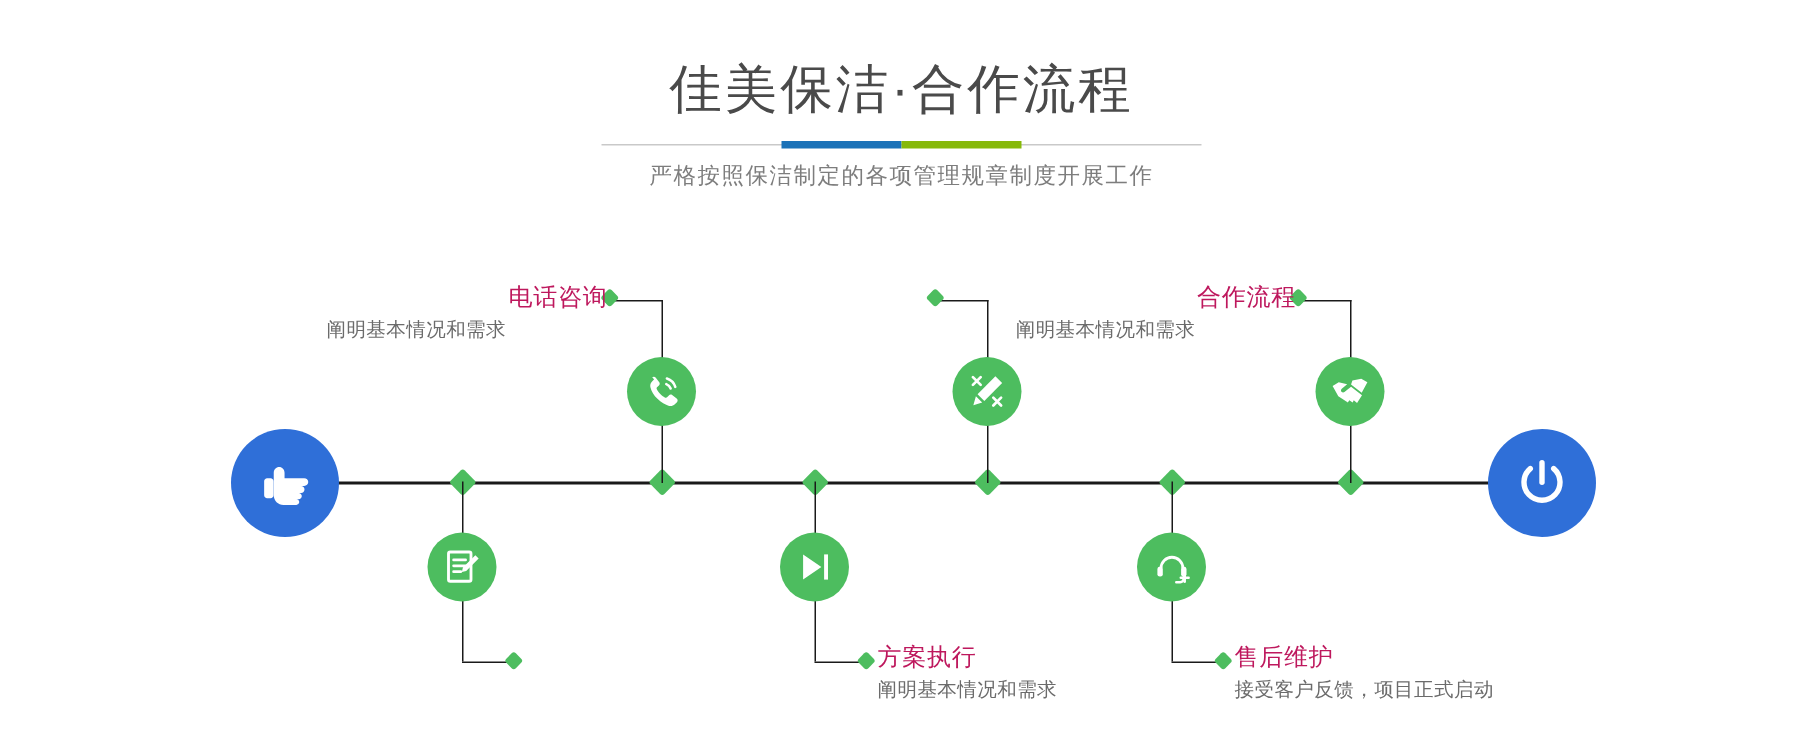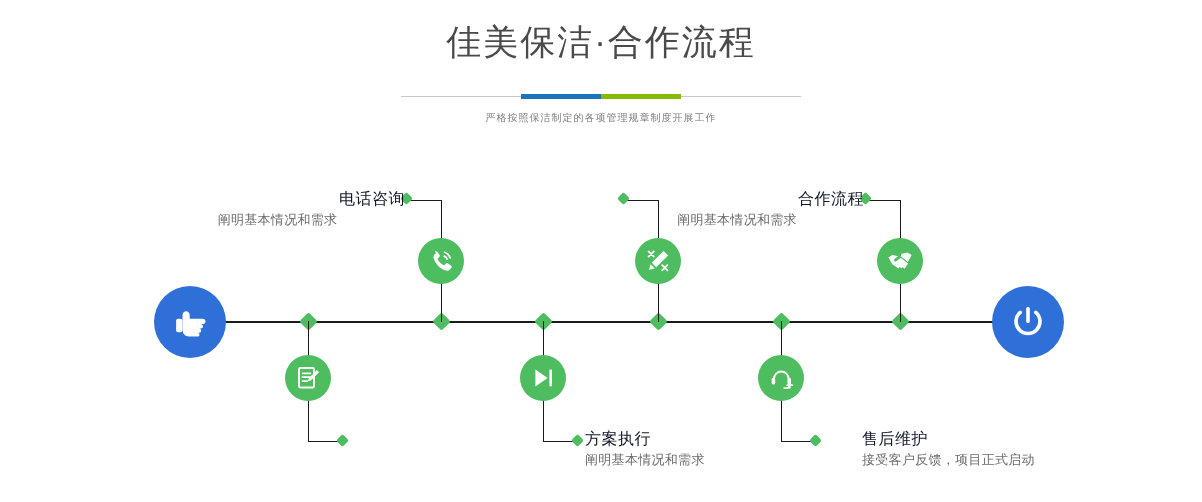--- a/index.html
+++ b/index.html
@@ -7,21 +7,21 @@
     width:1202px;height:502px;
     background:#ffffff;
     font-family:"Liberation Sans","DejaVu Sans",sans-serif;
     overflow:hidden;
     position:relative;
   }
   #stage{position:relative;width:1202px;height:502px;}
 
   
   .page-title{
-    position:absolute;left:0;top:20px;width:1202px;
+    position:absolute;left:0;top:38px;width:1202px;
     text-align:center;
     font-size:35px;line-height:44px;
     color:#4a4a4a;
     letter-spacing:2px;
     font-weight:500;
     white-space:nowrap;
   }
   .divider{
     position:absolute;left:401px;top:94px;width:400px;height:5px;
   }
@@ -30,21 +30,21 @@
   }
   .divider .seg-blue{
     position:absolute;left:120px;top:0;width:80px;height:5px;background:#1b72b8;
   }
   .divider .seg-green{
     position:absolute;left:200px;top:0;width:80px;height:5px;background:#86b90a;
   }
   .page-subtitle{
     position:absolute;left:0;top:106px;width:1202px;
     text-align:center;
-    font-size:10px;line-height:24px;
+    font-size:15px;line-height:24px;
     color:#7d7d7d;
     letter-spacing:1px;
     white-space:nowrap;
   }
 
   
   .axis{
     position:absolute;left:188px;top:321px;width:842px;height:2px;
     background:#1a1a1a;
   }
@@ -76,21 +76,21 @@
     border-radius:2px;
   }
 
   
   .vline{position:absolute;width:1px;background:#1a1a1a;}
   .hline{position:absolute;height:1px;background:#1a1a1a;}
 
   
   .lbl{position:absolute;white-space:nowrap;}
   .lbl .t{
-    font-size:16px;line-height:22px;color:#0f172a;letter-spacing:.5px;
+    font-size:16px;line-height:22px;color:#be185d;letter-spacing:.5px;
   }
   .lbl .s{
     font-size:13px;line-height:20px;color:#6b6b6b;letter-spacing:.3px;
   }
   .lbl.up .t{text-align:right;}
   .lbl.up .s{text-align:center;}
   .lbl.down .t{text-align:left;}
   .lbl.down .s{text-align:left;}
 </style>
 </head>
@@ -220,18 +220,18 @@
       <svg width="28" height="28" viewBox="0 0 28 28">
         <path fill="none" stroke="#ffffff" stroke-width="1.9" d="M7 14.8a7.3 7.3 0 1 1 14.6 0"></path>
         <rect x="4.6" y="13.8" width="3.6" height="6.6" rx="1.6" fill="#ffffff"></rect>
         <rect x="20.4" y="13.8" width="3.6" height="6.6" rx="1.6" fill="#ffffff"></rect>
         <path fill="none" stroke="#ffffff" stroke-width="1.7" stroke-linecap="round" d="M22.2 20.6v1.1c0 1.3-1.1 2.4-2.4 2.4h-2.6"></path>
         <line x1="20.2" y1="21.2" x2="25.4" y2="21.2" stroke="#ffffff" stroke-width="1.7" stroke-linecap="round"></line>
         <line x1="22.8" y1="18.6" x2="22.8" y2="23.8" stroke="#ffffff" stroke-width="1.7" stroke-linecap="round"></line>
       </svg>
     </span>
   </div>
-  <div class="lbl down" style="left:823px;top:428px;width:280px;margin-left:39px;">
+  <div class="lbl down" style="left:823px;top:428px;width:280px;">
     <div class="t">售后维护</div>
     <div class="s">接受客户反馈，项目正式启动</div>
   </div>
 
 </div>
 
 </body></html>

